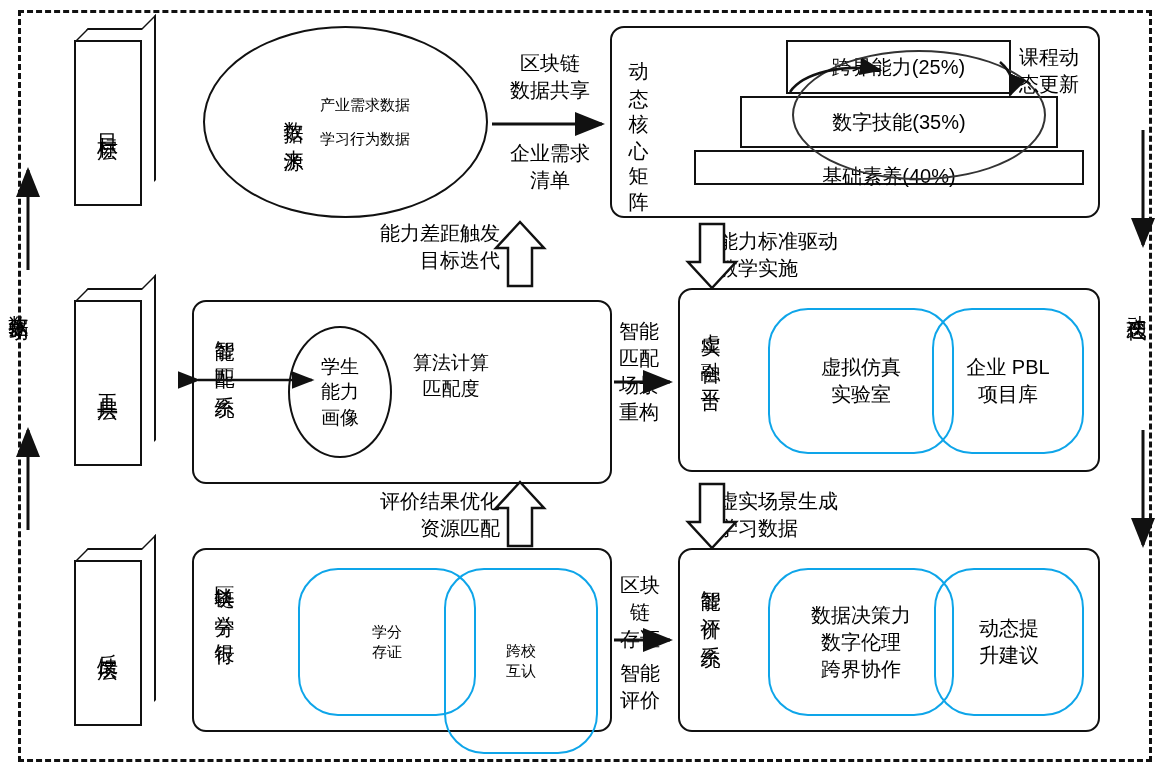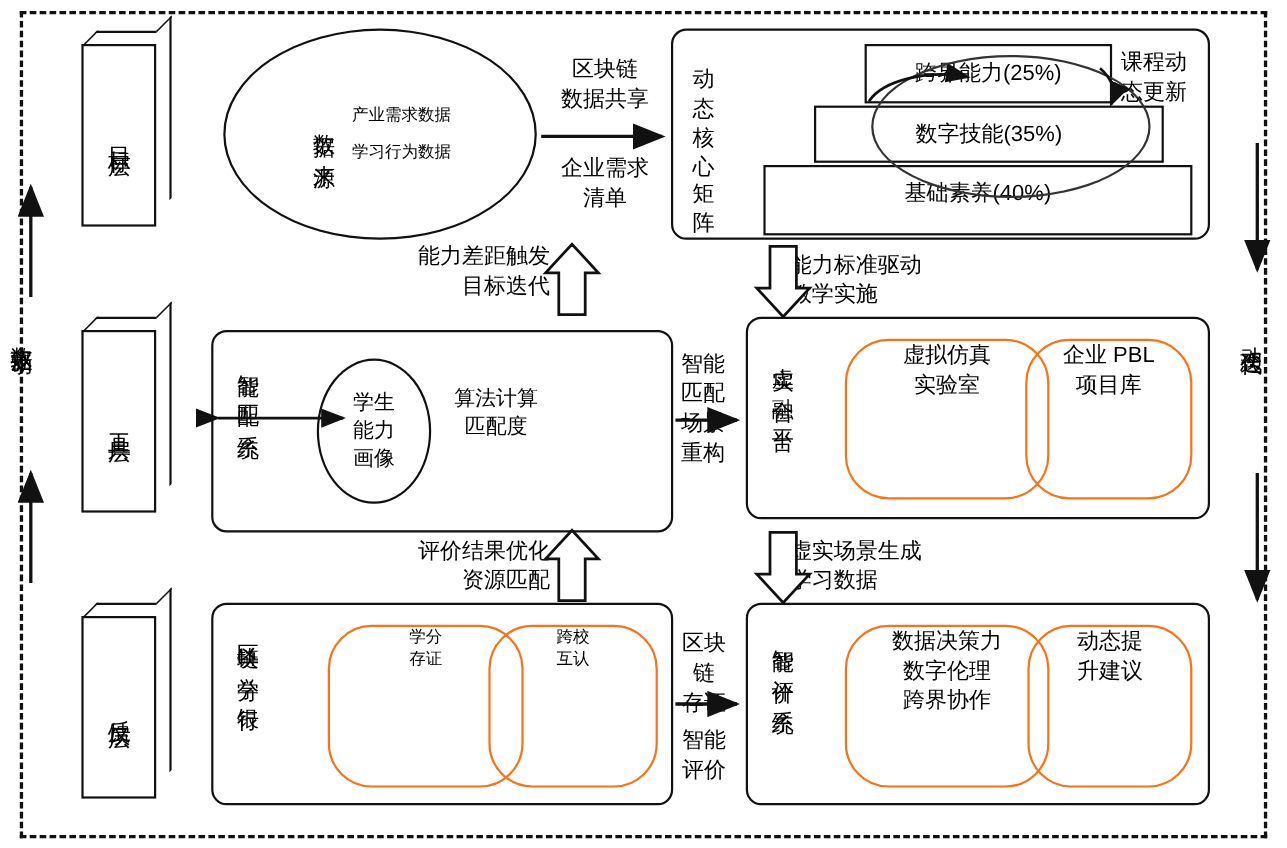--- a/index.html
+++ b/index.html
@@ -99,26 +99,26 @@
   .ell {
     border: 2px solid #111;
     border-radius: 50%;
     background: transparent;
     box-sizing: border-box;
     display: flex;
     align-items: center;
     justify-content: center;
   }
   .rrect {
-    border: 2px solid #f97316;
+    border: 2px solid #0ea5e9;
     border-radius: 40px;
     background: transparent;
     box-sizing: border-box;
     display: flex;
-    align-items: flex-start;
+    align-items: center;
     justify-content: center;
   }
   .ctext {
     text-align: center;
     font-size: 20px;
     line-height: 1.35;
     white-space: pre-line;
   }
   .ctext.s19 { font-size: 19px; }
   .ctext.s21 { font-size: 15px; }
@@ -194,21 +194,21 @@
 心
 矩
 阵</div>
 
     <div class="abs panel-sharp" style="left:174px; top:12px; width:225px; height:54px;">
       <div class="ctext" style="line-height:50px;">跨界能力(25%)</div>
     </div>
     <div class="abs panel-sharp" style="left:128px; top:68px; width:318px; height:52px;">
       <div class="ctext" style="line-height:48px;">数字技能(35%)</div>
     </div>
-    <div class="abs panel-sharp" style="left:82px; top:122px; width:390px; height:64px;">
+    <div class="abs panel-sharp" style="left:82px; top:122px; width:390px; height:35px;">
       <div class="ctext" style="line-height:48px;">基础素养(40%)</div>
     </div>
 
     <div class="abs" style="left:180px; top:22px; width:250px; height:126px; border:2px solid #333; border-radius:50%;"></div>
   </div>
 
   <div class="abs edge-label" style="left:1000px; top:44px; width:98px;">课程动
 态更新</div>
 
   <div class="abs edge-label left" style="left:330px; top:220px; width:170px;">能力差距触发
@@ -259,21 +259,21 @@
 
   <div class="abs panel" style="left:192px; top:548px; width:420px; height:184px;">
     <div class="abs vlabel" style="left:18px; top:20px;">区块链
 学分
 银行</div>
 
     <div class="abs rrect" style="left:104px; top:18px; width:178px; height:148px;">
       <div class="ctext s21">学分
 存证</div>
     </div>
-    <div class="abs rrect" style="left:250px; top:18px; width:154px; height:148px;">
+    <div class="abs rrect" style="left:250px; top:18px; width:154px; height:186px;">
       <div class="ctext s21">跨校
 互认</div>
     </div>
   </div>
 
   <div class="abs edge-label" style="left:612px; top:572px; width:56px;">区块链
 存证</div>
   <div class="abs edge-label" style="left:612px; top:660px; width:56px;">智能
 评价</div>
 

